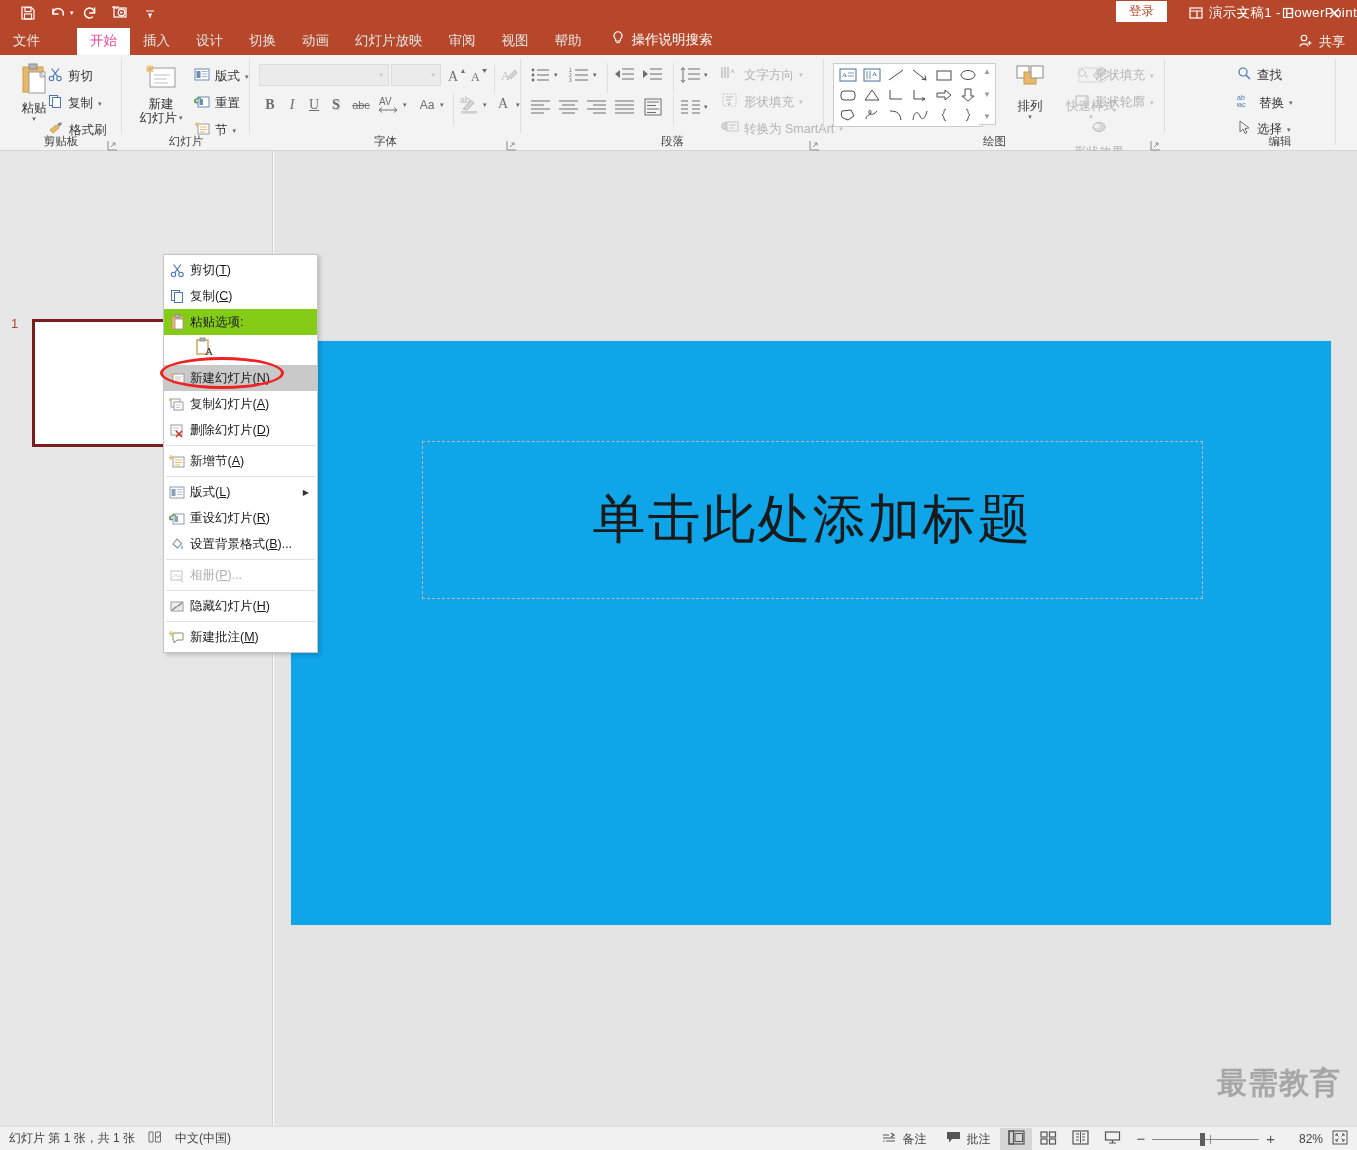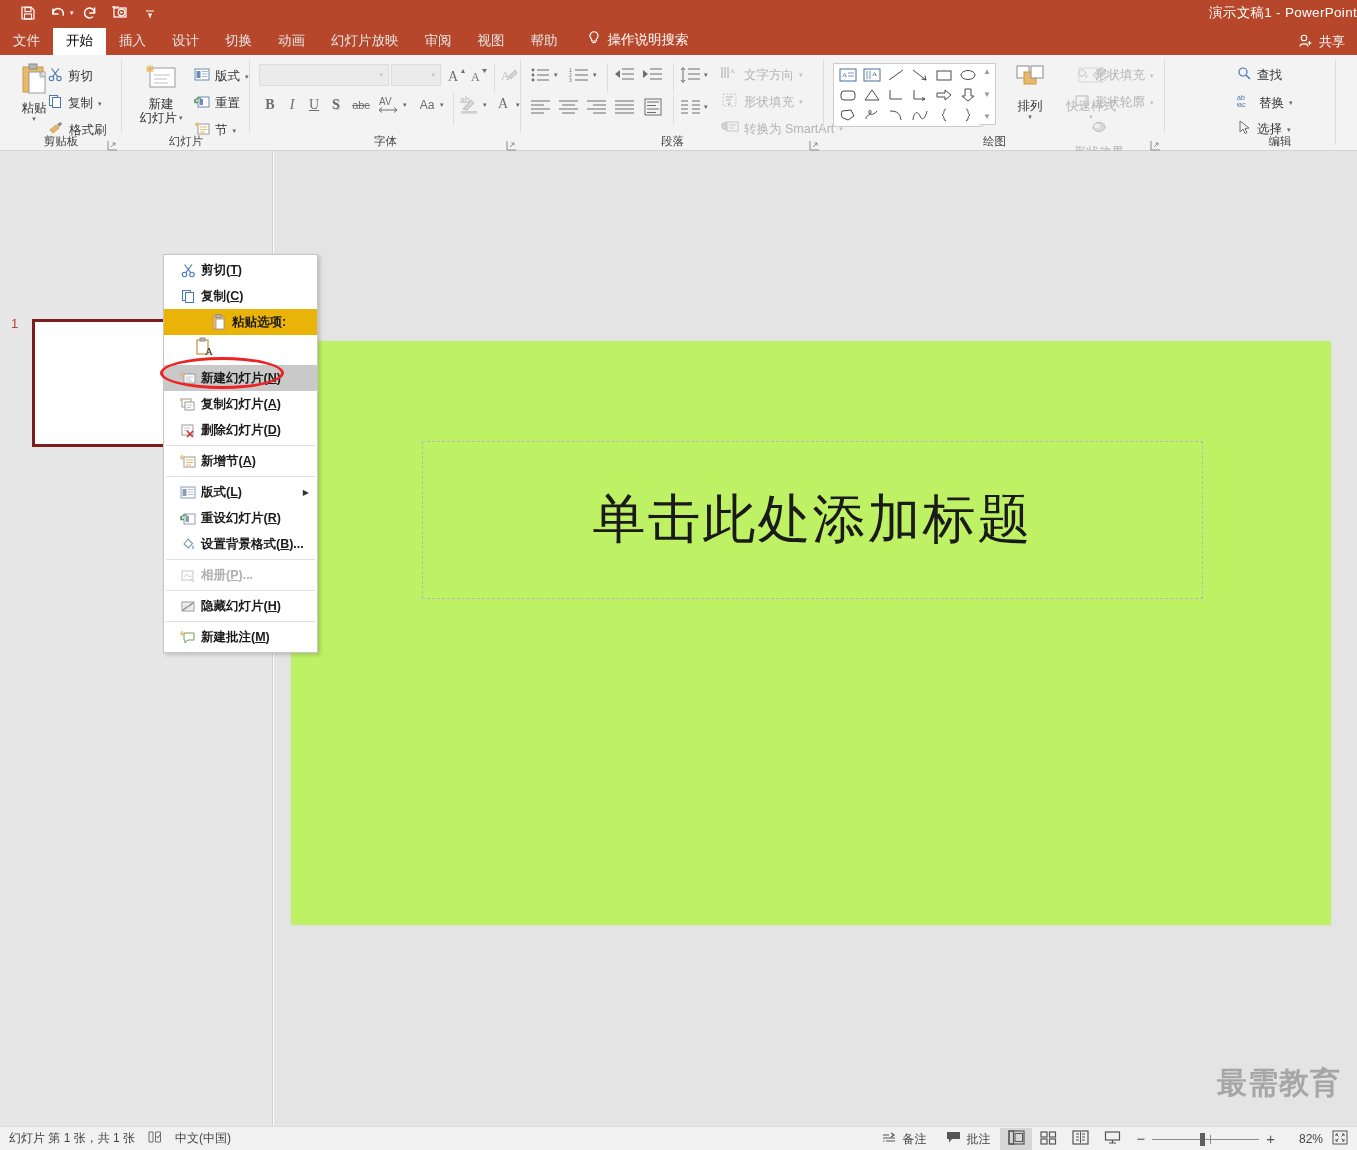--- a/index.html
+++ b/index.html
@@ -42,21 +42,21 @@
 
   
   .tabbar {
     position: absolute; left: 0; top: 26px; width: 1357px; height: 29px;
     background: #b7472a; display: flex; align-items: flex-end;
   }
   .tab {
     color: #e5e5e5; font-size: 13.5px; padding: 4px 13px 6px 13px; line-height: 17px;
     white-space: nowrap;
   }
-  .tab.active { background: #fff; color: #000000; }
+  .tab.active { background: #fff; color: #ec4899; margin-left: 24px; }
   .tellme {
     display: flex; align-items: center; gap: 7px; color: #fff; font-size: 13.5px;
     padding: 4px 10px 6px 16px;
   }
   .tb-share {
     position: absolute; right: 12px; bottom: 4px; color: #fff; font-size: 13px;
     display: flex; align-items: center; gap: 5px;
   }
 
   
@@ -128,21 +128,21 @@
   }
   .thumb {
     position: absolute; left: 32px; top: 168px; width: 222px; height: 128px;
     background: #fff; border: 3px solid #7b1d1d;
   }
   .canvas-area {
     position: absolute; left: 274px; top: 0; right: 0; bottom: 0; background: #e4e4e4;
   }
   .slide {
     position: absolute; left: 16px; top: 189px; width: 1042px; height: 586px;
-    background: #bef264; border: 1px solid #e0e0e0;
+    background: #0ea5e9; border: 1px solid #e0e0e0;
   }
   .ph {
     position: absolute; border: 1px dashed #b9b9b9;
     display: flex; align-items: center; justify-content: center;
   }
   .ph-title {
     left: 131px; top: 100px; width: 781px; height: 158px;
   }
   .ph-title span {
     font-size: 53px; color: #1a1a1a; font-weight: 300; letter-spacing: 2px;
@@ -161,29 +161,29 @@
   }
 
   
   .ctxmenu {
     position: absolute; left: 163px; top: 254px; width: 155px;
     background: #fff; border: 1px solid #c6c6c6;
     box-shadow: 2px 2px 4px rgba(0,0,0,.18);
     padding: 2px 0; z-index: 40;
   }
   .mi {
-    display: flex; align-items: center; height: 26px; padding-left: 11px; position: relative; font-weight: bold;
+    display: flex; align-items: center; height: 26px; padding-left: 0; position: relative;
   }
   .mi .mi-ico {
     width: 26px; display: flex; align-items: center; justify-content: center;
   }
   .mi .mi-lbl { font-size: 12.5px; color: #1a1a1a; }
   .mi .mi-lbl u { text-decoration: underline; }
   .mi.dim .mi-lbl { color: #b0b0b0; }
-  .mi.header { background: #eab308; justify-content: center; }
+  .mi.header { background: #84cc16; }
   .mi.sel { background: #c9c9c9; }
   .mi-sub {
     position: absolute; right: 8px; font-size: 8px; color: #333;
   }
   .mi-pastebtn {
     display: flex; align-items: center; height: 30px; padding-left: 30px;
   }
   .msep { height: 1px; background: #e0e0e0; margin: 2px 2px; }
 
   .annot-ellipse {
@@ -249,20 +249,44 @@
             <path d="M9.4 5.9 L12.3 7.5 L9.4 9.1 Z" fill="#fff"></path>
           </svg>
       </div>
       <div class="qat-btn">
         <svg width="14" height="14" viewBox="0 0 14 14">
             <path d="M3 5 L11 5 M5 8 L9 8 M6 8 L7 11 L8 8" stroke="#fff" stroke-width="1.1" fill="none"></path>
           </svg>
       </div>
     </div>
     <div class="title-center">演示文稿1  -  PowerPoint</div>
+    <div class="tb-right">
+      <div class="signin">登录</div>
+      <div class="win-btn">
+        <svg width="16" height="14" viewBox="0 0 16 14">
+            <rect x="2" y="2" width="12" height="10" fill="none" stroke="#fff" stroke-width="1.2"></rect>
+            <path d="M2 5 L14 5 M9 5 L9 12" stroke="#fff" stroke-width="1.2"></path>
+          </svg>
+      </div>
+      <div class="win-btn">
+        <svg width="14" height="14" viewBox="0 0 14 14">
+            <path d="M2 7.5 L12 7.5" stroke="#fff" stroke-width="1.2"></path>
+          </svg>
+      </div>
+      <div class="win-btn">
+        <svg width="14" height="14" viewBox="0 0 14 14">
+            <rect x="2.5" y="2.5" width="9" height="9" fill="none" stroke="#fff" stroke-width="1.2"></rect>
+          </svg>
+      </div>
+      <div class="win-btn">
+        <svg width="15" height="14" viewBox="0 0 15 14">
+            <path d="M3 2.5 L12 11.5 M12 2.5 L3 11.5" stroke="#fff" stroke-width="1.3"></path>
+          </svg>
+      </div>
+    </div>
   </div>
 
   <div class="tabbar">
     <div class="tab">文件</div>
     <div class="tab active">开始</div>
     <div class="tab">插入</div>
     <div class="tab">设计</div>
     <div class="tab">切换</div>
     <div class="tab">动画</div>
     <div class="tab">幻灯片放映</div>

